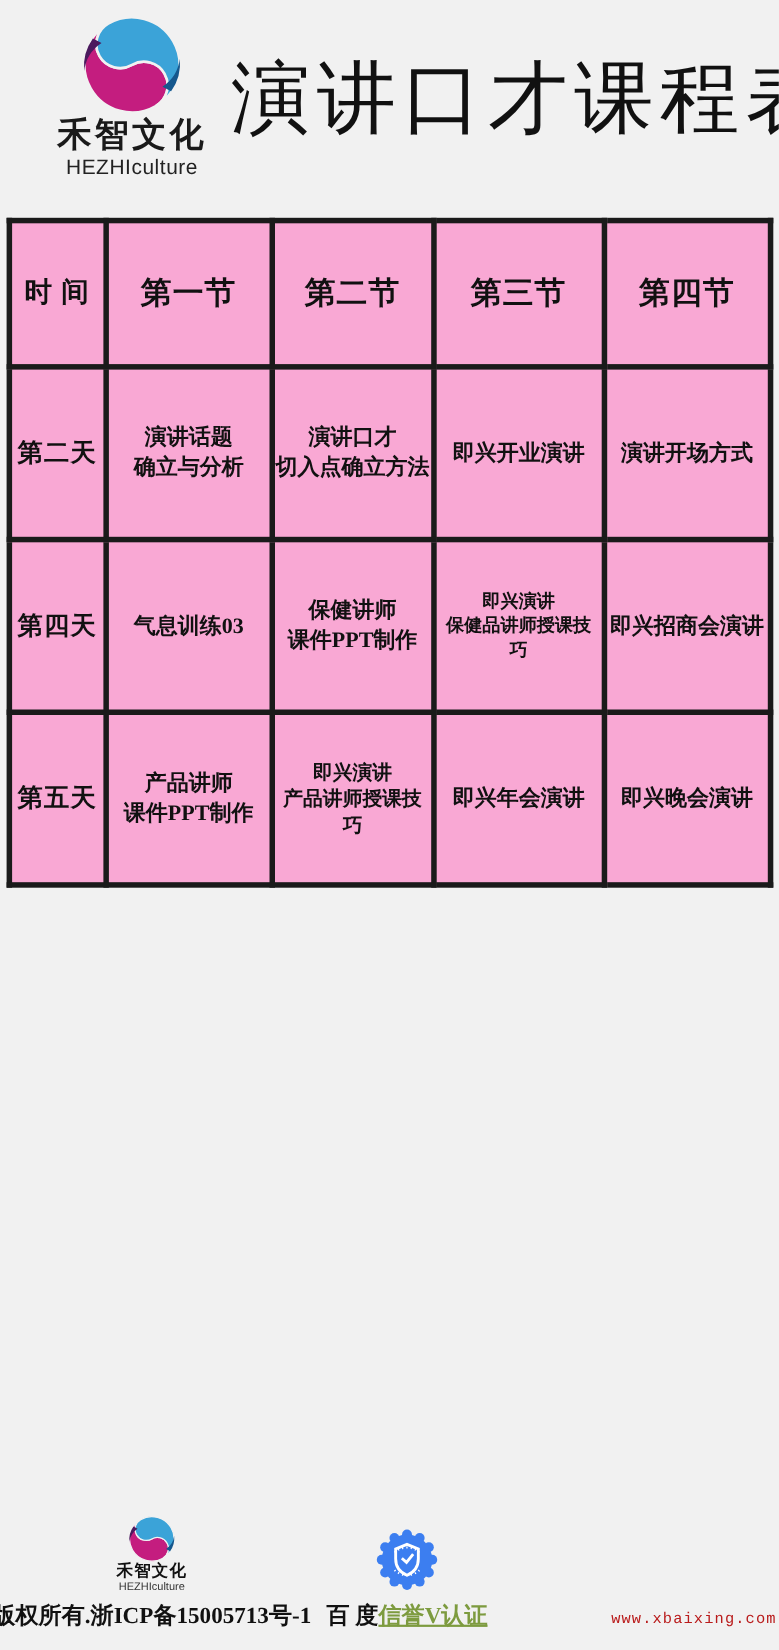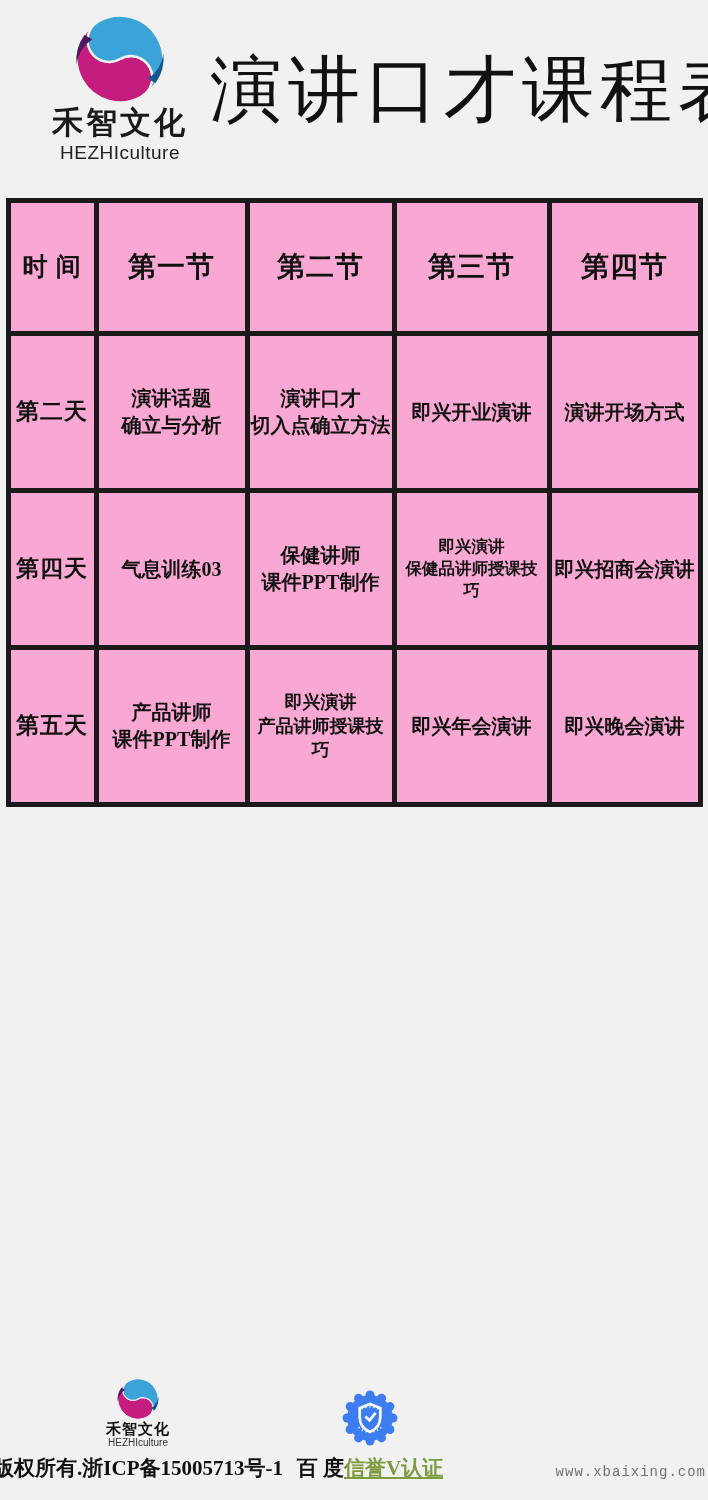--- a/index.html
+++ b/index.html
@@ -40,21 +40,21 @@
   .f-col1{width:276px;}
   .f-col2{width:244px;}
   .f-col3{width:188px;position:relative;}
   .f-text{font-size:21px;font-weight:bold;white-space:nowrap;margin-top:6px;}
   .f-brand-cn{font-family:"Liberation Sans","DejaVu Sans",sans-serif;font-weight:bold;font-size:15px;letter-spacing:1px;line-height:1.1;}
   .f-brand-en{font-family:"Liberation Sans","DejaVu Sans",sans-serif;font-size:10px;color:#333;}
   .baidu-suffix{color:#7d9b3f;text-decoration:underline;}
   .watermark{
     position:absolute;right:2px;top:132px;
     font-family:"Liberation Mono","DejaVu Sans Mono",monospace;
-    font-size:14px;letter-spacing:1px;color:#737373;white-space:nowrap;
+    font-size:14px;letter-spacing:1px;color:#b91c1c;white-space:nowrap;
   }
 </style>
 </head>
 <body>
 
 <svg width="0" height="0" style="position:absolute" aria-hidden="true">
   <defs>
     <g id="swirl">
       <g transform="rotate(-30 50 50)">
         <path d="M50,4 A46,46 0 0 0 50,96 A23,23 0 0 0 50,50 A23,23 0 0 1 50,4 Z" fill="#c41d7f" stroke="#f1f1f1" stroke-width="2.5"></path>

